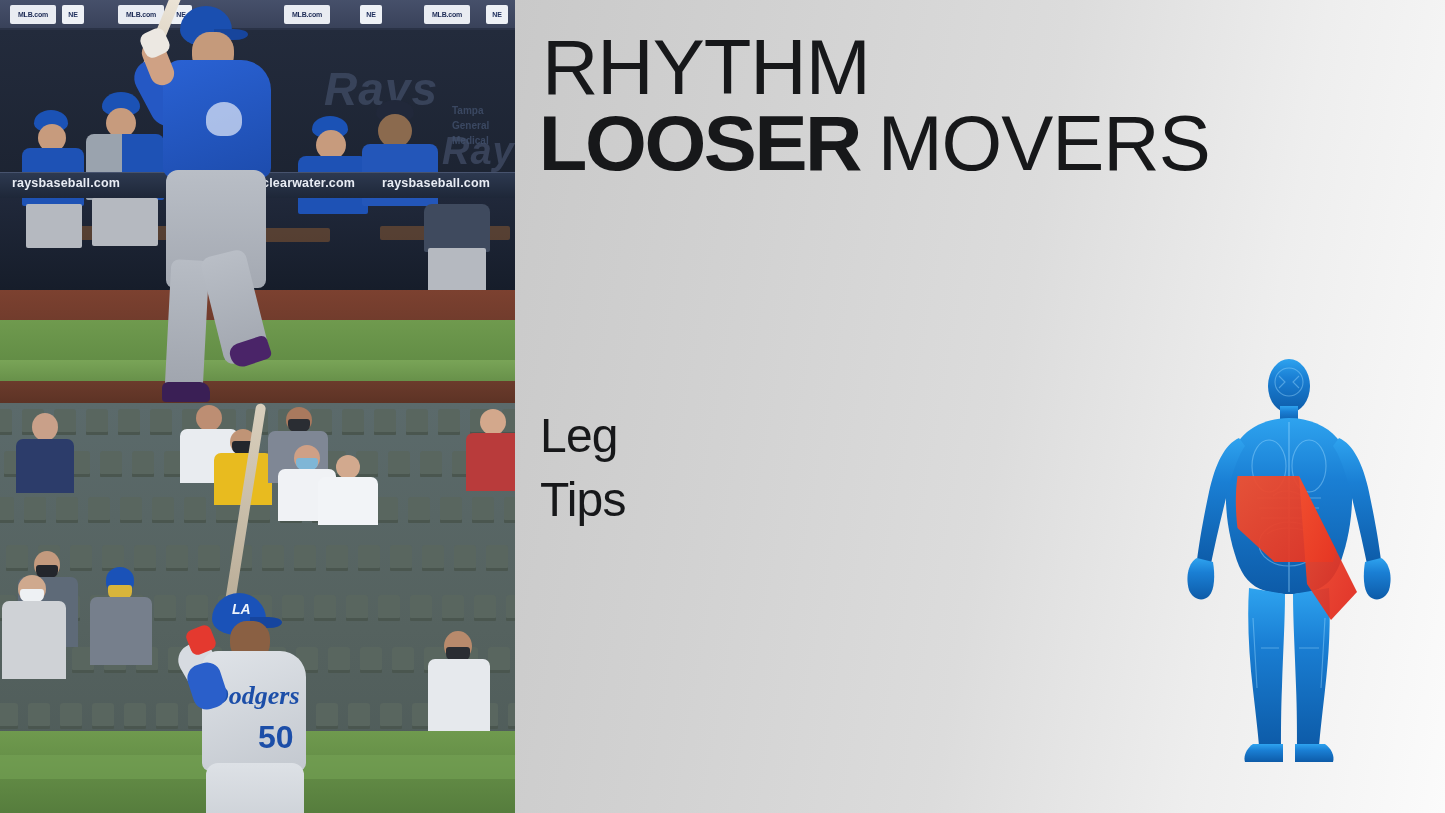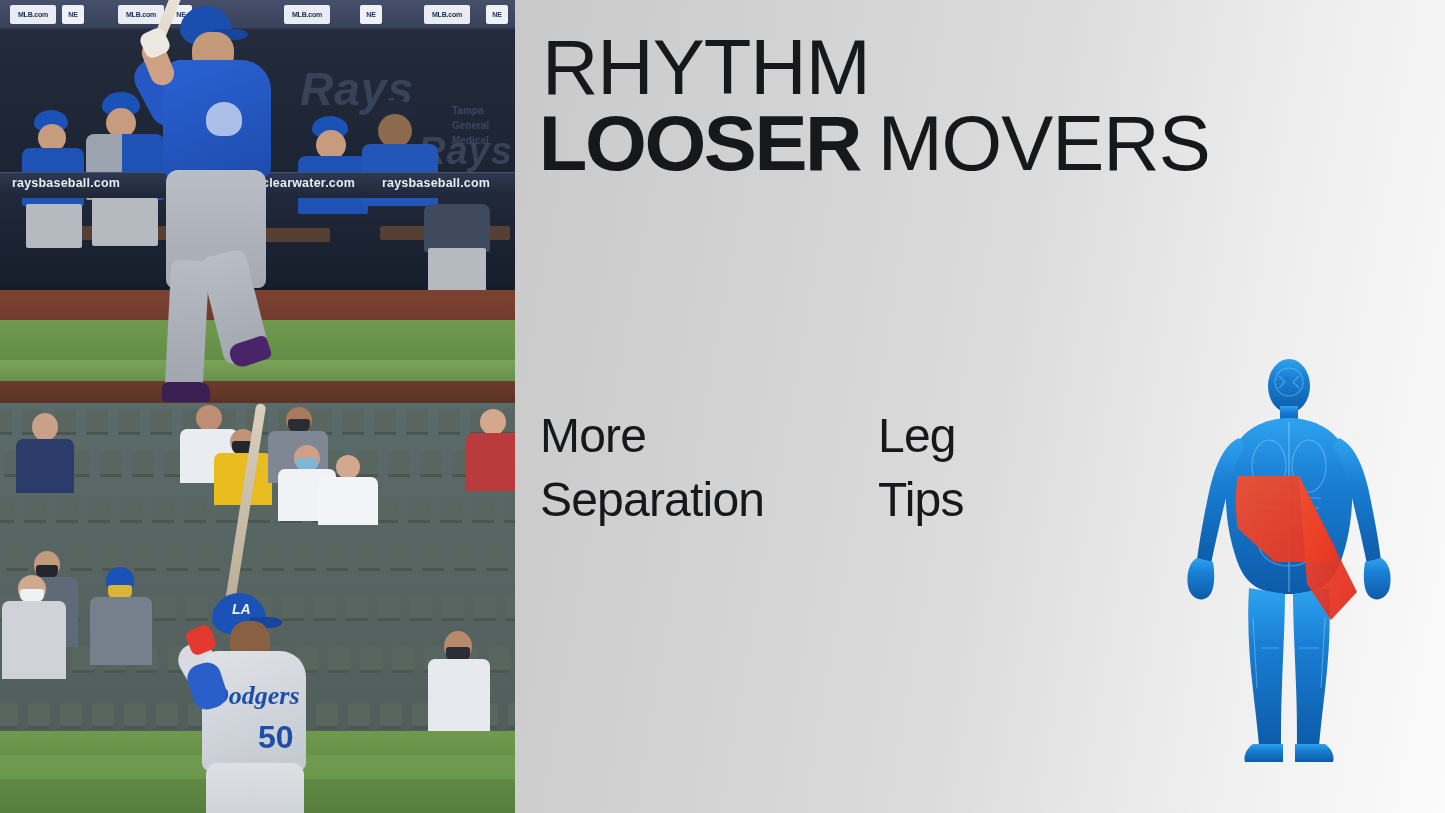--- a/index.html
+++ b/index.html
@@ -48,21 +48,21 @@
     background:#eef1f6; border-radius:2px;
     display:flex; align-items:center; justify-content:center;
     font-size:7px; font-weight:bold; color:#20305e;
   }
   .pt-darkwall {
     position:absolute; left:0; top:30px; width:100%; height:180px;
     background:linear-gradient(#232b3c,#1b2230);
   }
   .rays-ghost {
     position:absolute; color:#3d4860; font-weight:bold; font-style:italic;
-    font-size:46px; letter-spacing:1px; opacity:.85;
+    font-size:46px; letter-spacing:1px; opacity:.85;margin-left:24px;
   }
   .med-ghost {
     position:absolute; color:#41506c; font-size:10px; line-height:15px;
     font-weight:bold; opacity:.8;margin-top:41px;
   }
   .pt-rail {
     position:absolute; left:0; top:172px; width:100%; height:26px;
     background:linear-gradient(#2d3950,#1e2738);
     border-top:1px solid #47536e;
   }
@@ -588,22 +588,20 @@
 
   <div class="content">
 
     <div class="title-block">
       <div class="title-line title-line2"><span class="t-light">RHYTHM</span></div>
       <div class="title-line title-line1"><span class="t-bold">LOOSER</span><span class="t-light"> MOVERS</span></div>
     </div>
 
 
     <div class="bullets">
-      <div class="bullet">More
-Separation</div>
       <div class="bullet">Leg
 Tips</div>
     </div>
 
     <div class="anatomy">
       <svg viewBox="0 0 216 420" xmlns="http://www.w3.org/2000/svg" aria-hidden="true">
         <defs>
           <linearGradient id="bodyGrad" x1="0" y1="0" x2="0" y2="1">
             <stop offset="0%" stop-color="#2ea3ef"></stop>
             <stop offset="35%" stop-color="#1a7fd4"></stop>

